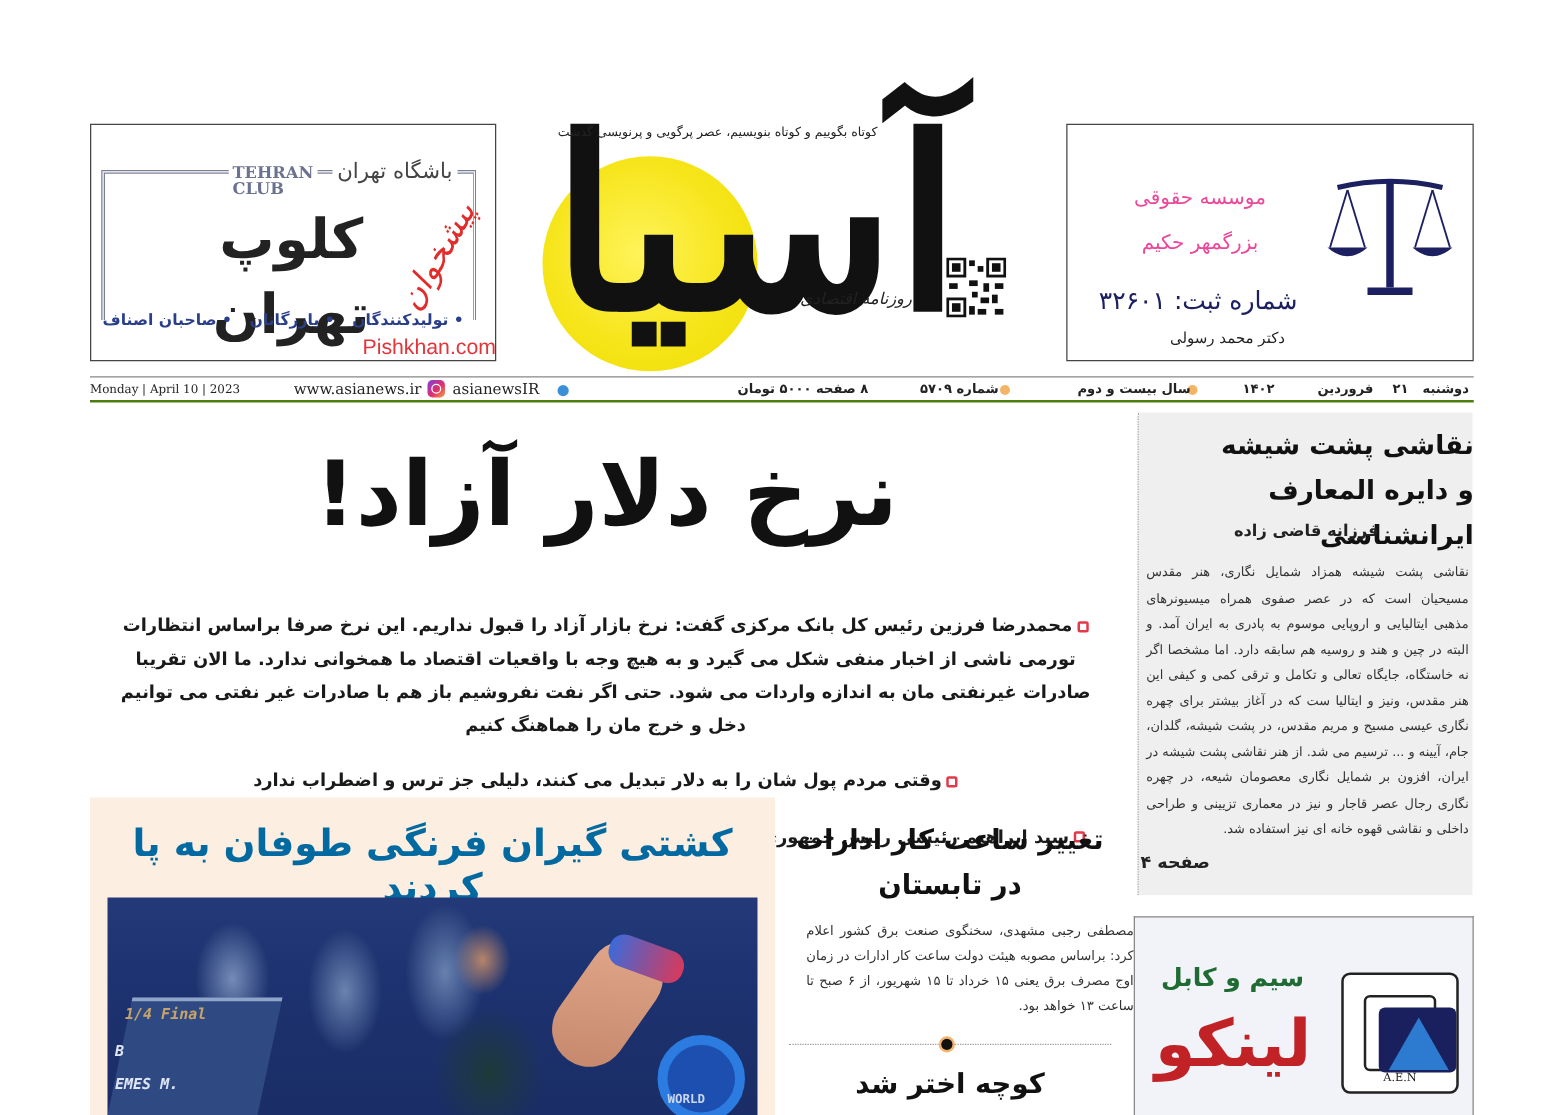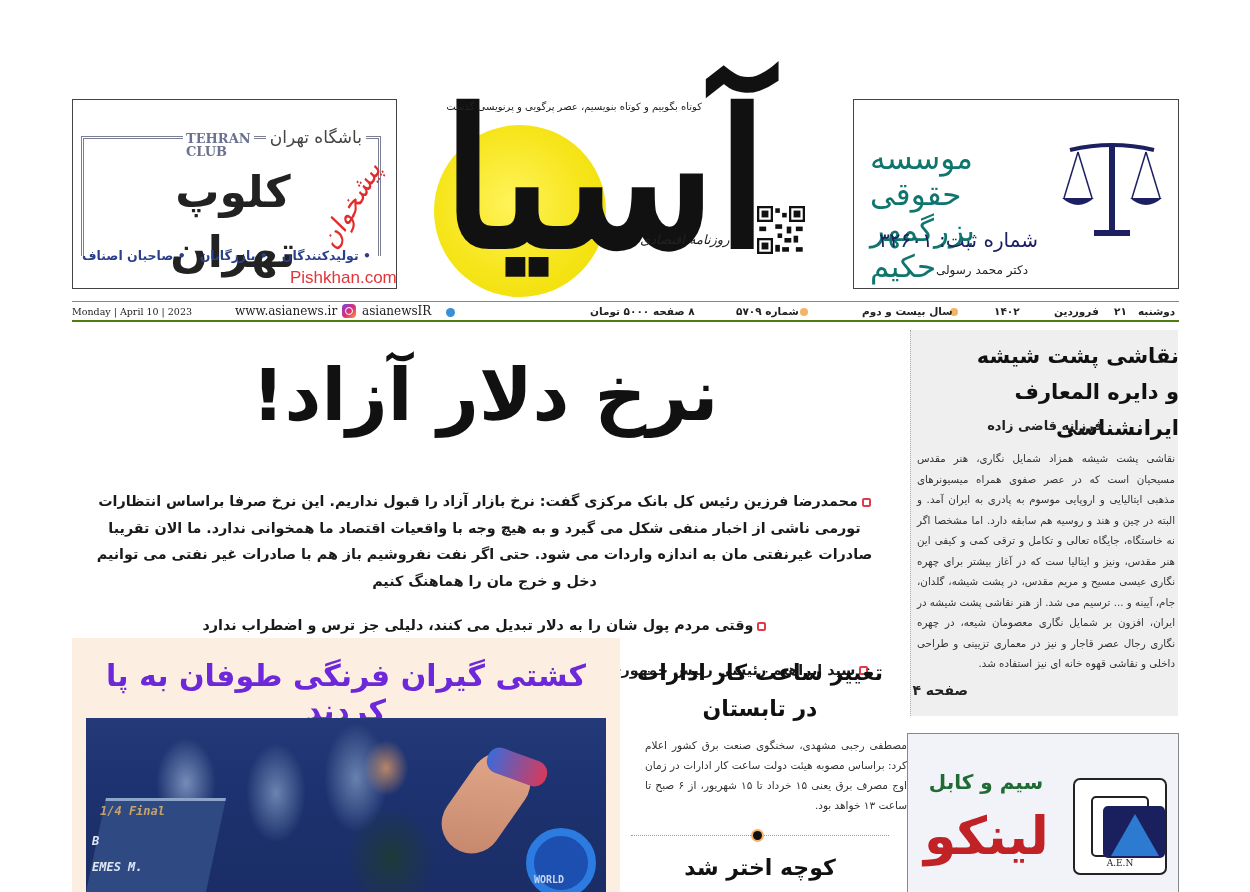--- a/index.html
+++ b/index.html
@@ -40,22 +40,22 @@
   .watermark-en {
     left: 290px; top: 268px; font-family: "Liberation Sans", sans-serif; font-size: 17px; color: #e2353a;
   }
 
   .ad-right {
     left: 853px; top: 99px; width: 326px; height: 190px;
     border: 1px solid #444; background: #fff;
   }
   .ad-right .scales { position: absolute; right: 14px; top: 36px; width: 104px; height: 108px; }
   .ad-right .law-title {
-    position: absolute; right: 128px; top: 40px; width: 180px; text-align: left;
-    direction: rtl; color: #0f766e; font-size: 31px; line-height: 36px;
+    position: absolute; right: 128px; top: 40px; width: 180px; text-align: center;
+    direction: rtl; color: #ec4899; font-size: 16px; line-height: 36px;
   }
   .ad-right .reg { position: absolute; right: 140px; top: 128px; direction: rtl; color: #1c2060; font-size: 20px; }
   .ad-right .doctor { position: absolute; right: 150px; top: 163px; direction: rtl; color: #222; font-size: 12px; }
 
   
   .logo-sun { left: 434px; top: 125px; width: 172px; height: 172px; border-radius: 50%;
     background: radial-gradient(circle at 45% 45%, #fff35a 0%, #f6e51a 55%, #eedb00 100%); }
   .logo-text {
     left: 440px; top: 60px; width: 330px; height: 240px; direction: rtl; text-align: center;
     font-family: "DejaVu Serif", serif; font-weight: bold; font-size: 190px; line-height: 240px; color: #111;
@@ -89,21 +89,21 @@
 
   
   .side-box { left: 910px; top: 330px; width: 268px; height: 386px; background: #efefef; border-left: 1px dotted #aaa; }
   .side-title { position: absolute; left: 0; top: 8px; width: 268px; direction: rtl; font-size: 21px; font-weight: bold; line-height: 36px; color: #111; }
   .side-author { position: absolute; left: 0; top: 88px; width: 268px; text-align: center; direction: rtl; font-size: 13px; font-weight: bold; color: #222; }
   .side-body { position: absolute; left: 6px; top: 118px; width: 258px; direction: rtl; text-align: justify; font-size: 10.3px; line-height: 20.5px; color: #333; }
   .side-page { position: absolute; right: 210px; top: 352px; direction: rtl; font-size: 14px; font-weight: bold; color: #222; white-space: nowrap; }
 
   
   .sport-box { left: 72px; top: 638px; width: 548px; height: 254px; background: #fcefe1; }
-  .sport-title { position: absolute; left: 0; top: 20px; width: 548px; text-align: center; direction: rtl; font-size: 30px; font-weight: bold; color: #6d28d9; }
+  .sport-title { position: absolute; left: 0; top: 20px; width: 548px; text-align: center; direction: rtl; font-size: 30px; font-weight: bold; color: #0369a1; }
   .sport-photo { position: absolute; left: 14px; top: 80px; width: 520px; height: 174px; overflow: hidden;
     background: linear-gradient(180deg, #243a78 0%, #1d3270 40%, #1a2d66 100%); }
   .sport-photo .crowd { position: absolute; left: 60px; top: 5px; width: 260px; height: 120px;
     background: radial-gradient(ellipse 30px 45px at 40px 60px, #8ba3c9, transparent),
                 radial-gradient(ellipse 30px 50px at 130px 70px, #7e98bf, transparent),
                 radial-gradient(ellipse 32px 55px at 210px 55px, #7b95be, transparent); opacity: .8; }
   .sport-photo .scoreboard { position: absolute; left: 0; top: 80px; width: 120px; height: 94px; background: #2f4a83; border-top: 3px solid #8ea4c8; transform: skewX(-12deg); transform-origin: bottom left; }
   .sport-photo .score-text { position: absolute; left: 6px; font-family: "DejaVu Sans Mono", monospace; font-style: italic; font-weight: bold; color: #dfe6f3; font-size: 12px; }
   .sport-photo .wrestler { position: absolute; left: 230px; top: 10px; width: 150px; height: 164px;
     background: radial-gradient(ellipse 32px 40px at 70px 40px, #b7856a, transparent 70%),

